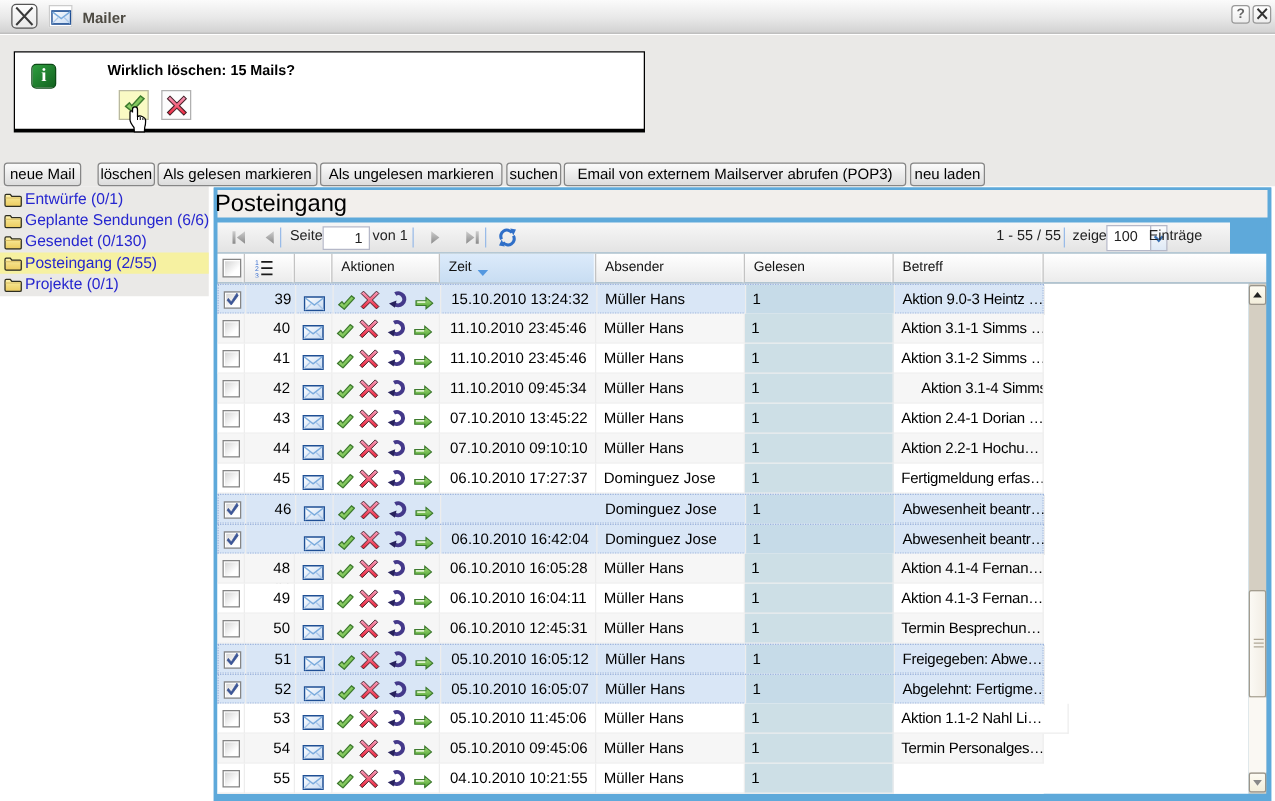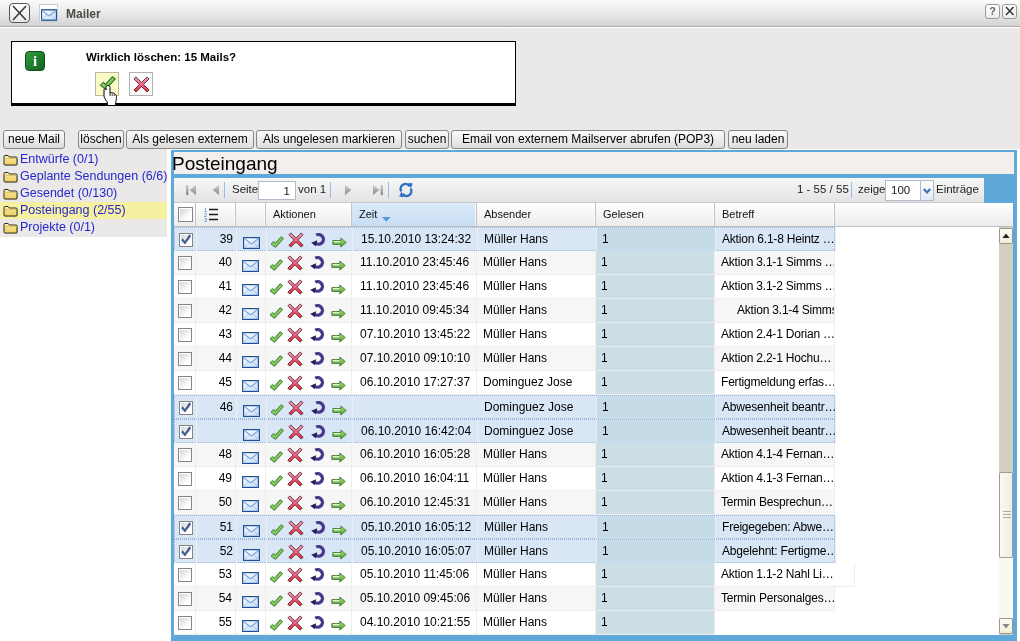--- a/index.html
+++ b/index.html
@@ -76,21 +76,21 @@
 <div class="abs" style="left:117px;top:30px;width:24px;height:24px;background:#fcfcfc;border:1px solid #b0b0b0;text-align:center;padding-top:3px"><svg width="17" height="17" viewBox="0 0 16 16">
         <path d="M2.8 0.9 L8 6.1 L13.2 0.9 L15.1 2.8 L9.9 8 L15.1 13.2 L13.2 15.1 L8 9.9 L2.8 15.1 L0.9 13.2 L6.1 8 L0.9 2.8 Z" fill="url(#rx)" stroke="#46222a" stroke-width="0.8"></path>
       </svg></div>
 <div class="abs" style="left:89px;top:42px"><svg width="22" height="24" viewBox="0 0 22 24">
 <path d="M7 1.5 C8.3 1.5 9 2.3 9 3.6 L9 9 L10 9 C10 8 15.5 9.3 15.5 12.5 C15.5 13 15.3 16.5 14.8 17.7 L14.5 21.5 L6.5 21.5 L6.2 18 C4.5 15.8 3 13.7 3 11.8 L3 6 C3 4 5 4.3 5 6 L5 3.6 C5 2.3 5.7 1.5 7 1.5 Z" fill="#fff" stroke="#000" stroke-width="1"></path>
 <path d="M9 9 L9 12 M11.2 9.6 L11.2 12 M13.3 10.3 L13.3 12" stroke="#000" stroke-width="0.8" fill="none"></path>
 </svg></div>
 </div>
 <div class="btn" style="left:3px;width:62px">neue Mail</div>
 <div class="btn" style="left:78px;width:46px">löschen</div>
-<div class="btn" style="left:126px;width:128px">Als gelesen externem</div>
+<div class="btn" style="left:126px;width:128px">Als gelesen markieren</div>
 <div class="btn" style="left:256px;width:146px">Als ungelesen markieren</div>
 <div class="btn" style="left:405px;width:44px">suchen</div>
 <div class="btn" style="left:451px;width:274px">Email von externem Mailserver abrufen (POP3)</div>
 <div class="btn" style="left:728px;width:60px">neu laden</div>
 <div class="srow" style="top:151px;">
     <svg width="16" height="14" viewBox="0 0 16 14">
       <path d="M2 4.5 Q2 3.5 3 3.5 L6.2 3.5 L7.4 5 L14 5 Q15 5 15 6 L15 12 Q15 13 14 13 L3 13 Q2 13 2 12 Z" fill="#8a8a7a" opacity="0.55" transform="translate(0.7,0.6)"></path>
       <path d="M2 4.5 Q2 3.5 3 3.5 L6.2 3.5 L7.4 5 L14 5 Q15 5 15 6 L15 12 Q15 13 14 13 L3 13 Q2 13 2 12 Z" fill="url(#fold)" stroke="#2e2e20" stroke-width="1"></path>
       <path d="M2.4 6.4 L14.6 6.4" stroke="#d8bc62" stroke-width="0.9"></path>
     </svg>
@@ -149,21 +149,21 @@
         </svg></span><span style="position:absolute;left:195px;top:4px"><svg width="16" height="16" viewBox="0 0 16 16">
           <path d="M4 3 L10.5 8 L4 13 Z" fill="url(#pg)"></path>
           <rect x="11.6" y="3" width="2.4" height="10" fill="url(#pg)"></rect>
         </svg></span><div class="abs" style="left:214px;top:4px;width:1px;height:16px;background:#99bbe8"></div><span style="position:absolute;left:224px;top:4px"><svg width="16" height="16" viewBox="0 0 16 16">
           <path d="M3.3 9.4 A4.9 4.9 0 0 1 11.6 4.2" fill="none" stroke="#2f6fc8" stroke-width="2.5"></path>
           <path d="M10.2 0.8 L14.8 1.6 L12.6 6.4 Z" fill="#2f6fc8"></path>
           <path d="M12.7 6.6 A4.9 4.9 0 0 1 4.4 11.8" fill="none" stroke="#2f6fc8" stroke-width="2.5"></path>
           <path d="M5.8 15.2 L1.2 14.4 L3.4 9.6 Z" fill="#2f6fc8"></path>
         </svg></span><div class="abs" style="left:623px;top:5px">1 - 55 / 55</div><div class="abs" style="left:677px;top:4px;width:1px;height:16px;background:#99bbe8"></div><div class="abs" style="left:684px;top:5px">zeige</div><div class="abs" style="left:711px;top:2px;width:36px;height:21px;background:#fff;border:1px solid #b5b8c8;line-height:19px;padding-left:5px">100</div><div class="abs" style="left:746px;top:2px;width:14px;height:21px;background:linear-gradient(#fdfdfd,#dfe9f6);border:1px solid #b5b8c8"><svg width="12" height="19" viewBox="0 0 12 19">
           <path d="M2.8 8 L6 11.5 L9.2 8" fill="none" stroke="#3a6fb0" stroke-width="2"></path>
-        </svg></div><div class="abs" style="left:762px;top:5px">Einträge</div></div>
+        </svg></div><div class="abs" style="left:745px;top:5px">Einträge</div></div>
 <div class="abs ghead">
       <div class="hcell" style="left:0px;width:22px;">
         <span style="position:absolute;left:4px;top:4px"><span class="cb" style="width:15px;height:15px"></span></span>
       </div>
       <div class="hcell" style="left:22px;width:40px;">
         <span style="position:absolute;left:7px;top:4px"><svg width="16" height="15" viewBox="0 0 16 15">
 <path d="M6 2.5 H15 M6 7.5 H15 M6 12.5 H15" stroke="#1a1a1a" stroke-width="1.4"></path>
 <text x="1" y="5" font-size="5.5" fill="#3a6fd0" font-family="Liberation Sans">1</text>
 <text x="1" y="10" font-size="5.5" fill="#3a6fd0" font-family="Liberation Sans">2</text>
 <text x="1" y="15" font-size="5.5" fill="#3a6fd0" font-family="Liberation Sans">3</text>
@@ -217,21 +217,21 @@
               <path d="M1.2 10.8 L7.2 8.3 L5.9 14.2 Z" fill="#27225c"></path>
             </svg></span>
           <span style="position:absolute;left:65px;top:5px"><svg width="15" height="11" viewBox="0 0 15 11">
               <path d="M0.8 3.6 L8.8 3.6 L8.8 1.0 L14.2 5.5 L8.8 10.0 L8.8 7.4 L0.8 7.4 Z" fill="url(#ga)" stroke="#3d7a2e" stroke-width="0.9"></path>
               <path d="M1.8 4.7 L8.2 4.7" stroke="#dff2d0" stroke-width="1.4"></path>
             </svg></span>
         </div>
         <div class="cell bb" style="left:178px;width:125px;padding-left:8px;">15.10.2010 13:24:32</div>
         <div class="cell bb" style="left:303px;width:119px;padding-left:6px;">Müller Hans</div>
         <div class="cell bb" style="left:422px;width:119px;padding-left:5px;background:#c6dbe8;">1</div>
-        <div class="cell bb" style="left:541px;width:120px;padding-left:6px;letter-spacing:-0.2px;">Aktion 6.1-8 Heintz …</div>
+        <div class="cell bb" style="left:541px;width:120px;padding-left:6px;letter-spacing:-0.2px;">Aktion 9.0-3 Heintz …</div>
       </div>
       <div class="row" style="top:24px;background:#f6f6f6;">
         <div class="cell bb" style="left:0px;width:22px;">
           <span style="position:absolute;left:4px;top:4px"><span class="cb" style="width:14px;height:14px"></span></span>
         </div>
         <div class="cell bb" style="left:22px;width:40px;text-align:right;padding-right:3px;">40</div>
         <div class="cell bb" style="left:62px;width:30px;">
           <span style="position:absolute;left:6px;top:6px"><svg width="17" height="12" viewBox="0 0 17 12">
               <rect x="0.5" y="0.5" width="16" height="11" fill="url(#env)" stroke="#1f4f94" stroke-width="1.4"></rect>
               <path d="M1 1.2 L8.5 7 L16 1.2" fill="none" stroke="#7aabdd" stroke-width="1.2"></path>

